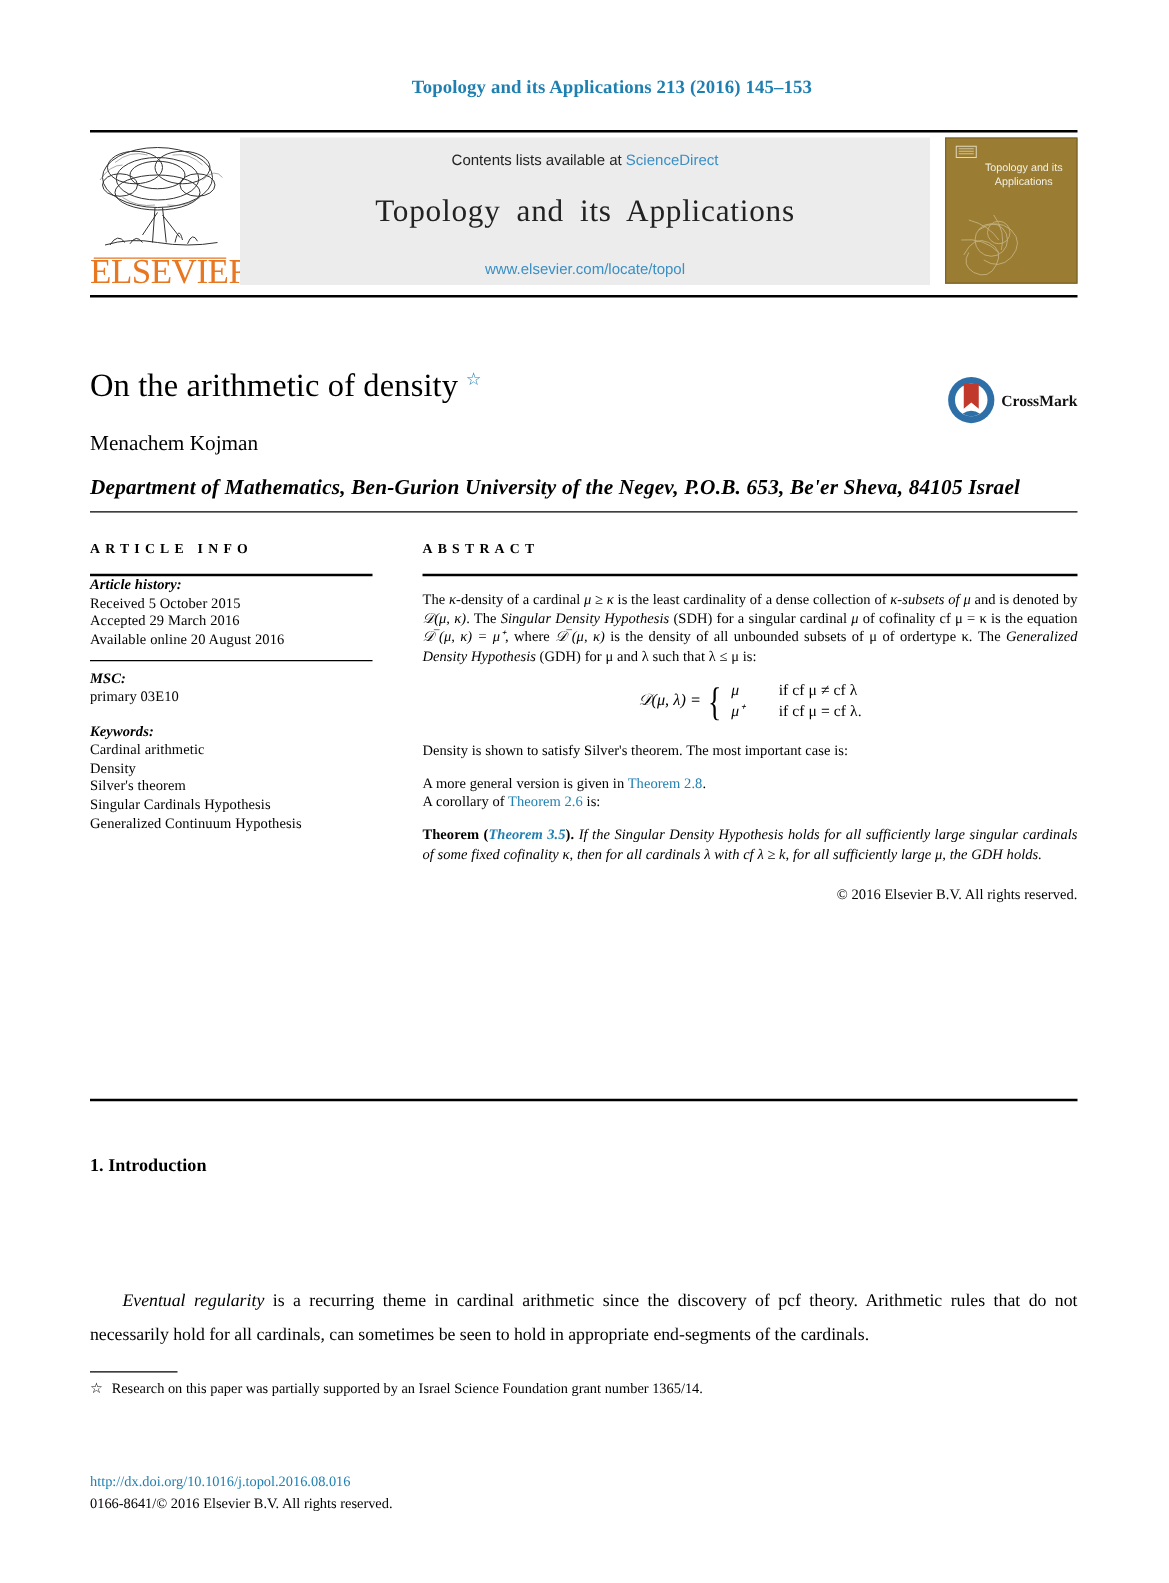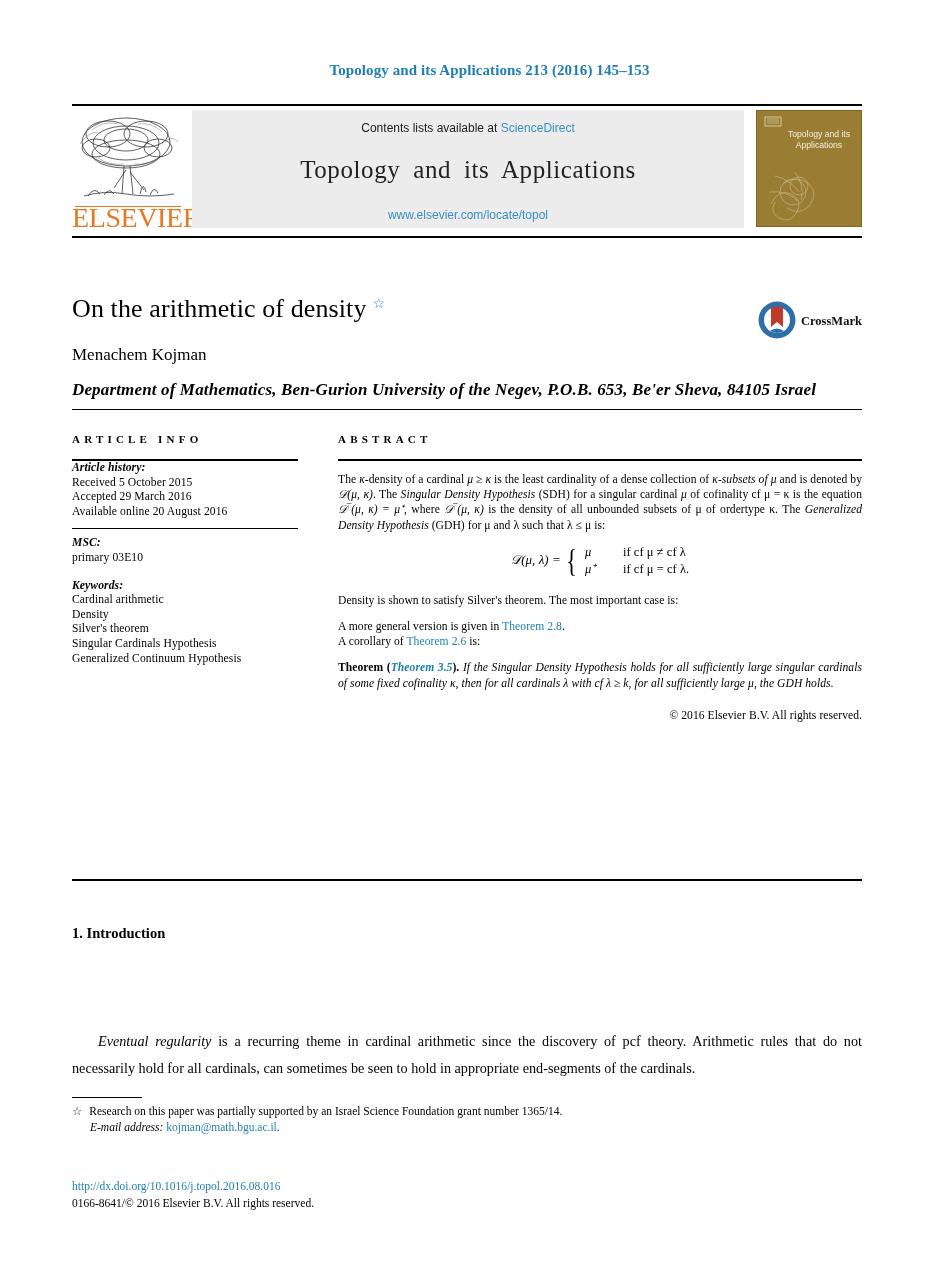--- a/index.html
+++ b/index.html
@@ -464,21 +464,20 @@
   </div>
 
   <div class="rule-abs-bottom"></div>
 
   <div class="section-title">1. Introduction</div>
   <div class="body-para"><span class="it">Eventual regularity</span><span> is a recurring theme in cardinal arithmetic since the discovery of pcf theory. Arithmetic rules that do not necessarily hold for all cardinals, can sometimes be seen to hold in appropriate end-segments of the cardinals.</span></div>
 
   <div class="foot-rule"></div>
   <div class="footnote">
     <div><span class="mark">☆</span><span>Research on this paper was partially supported by an Israel Science Foundation grant number 1365/14.</span></div>
-    <div style="padding-left:18px"><span class="em-lbl">E-mail address:</span> <span class="lnk">kojman@math.bgu.ac.il</span><span>.</span></div>
   </div>
 
   <div class="imprint">
     <div class="doi">http://dx.doi.org/10.1016/j.topol.2016.08.016</div>
     <div>0166-8641/© 2016 Elsevier B.V. All rights reserved.</div>
   </div>
 
 </div>
 
 </body></html>

